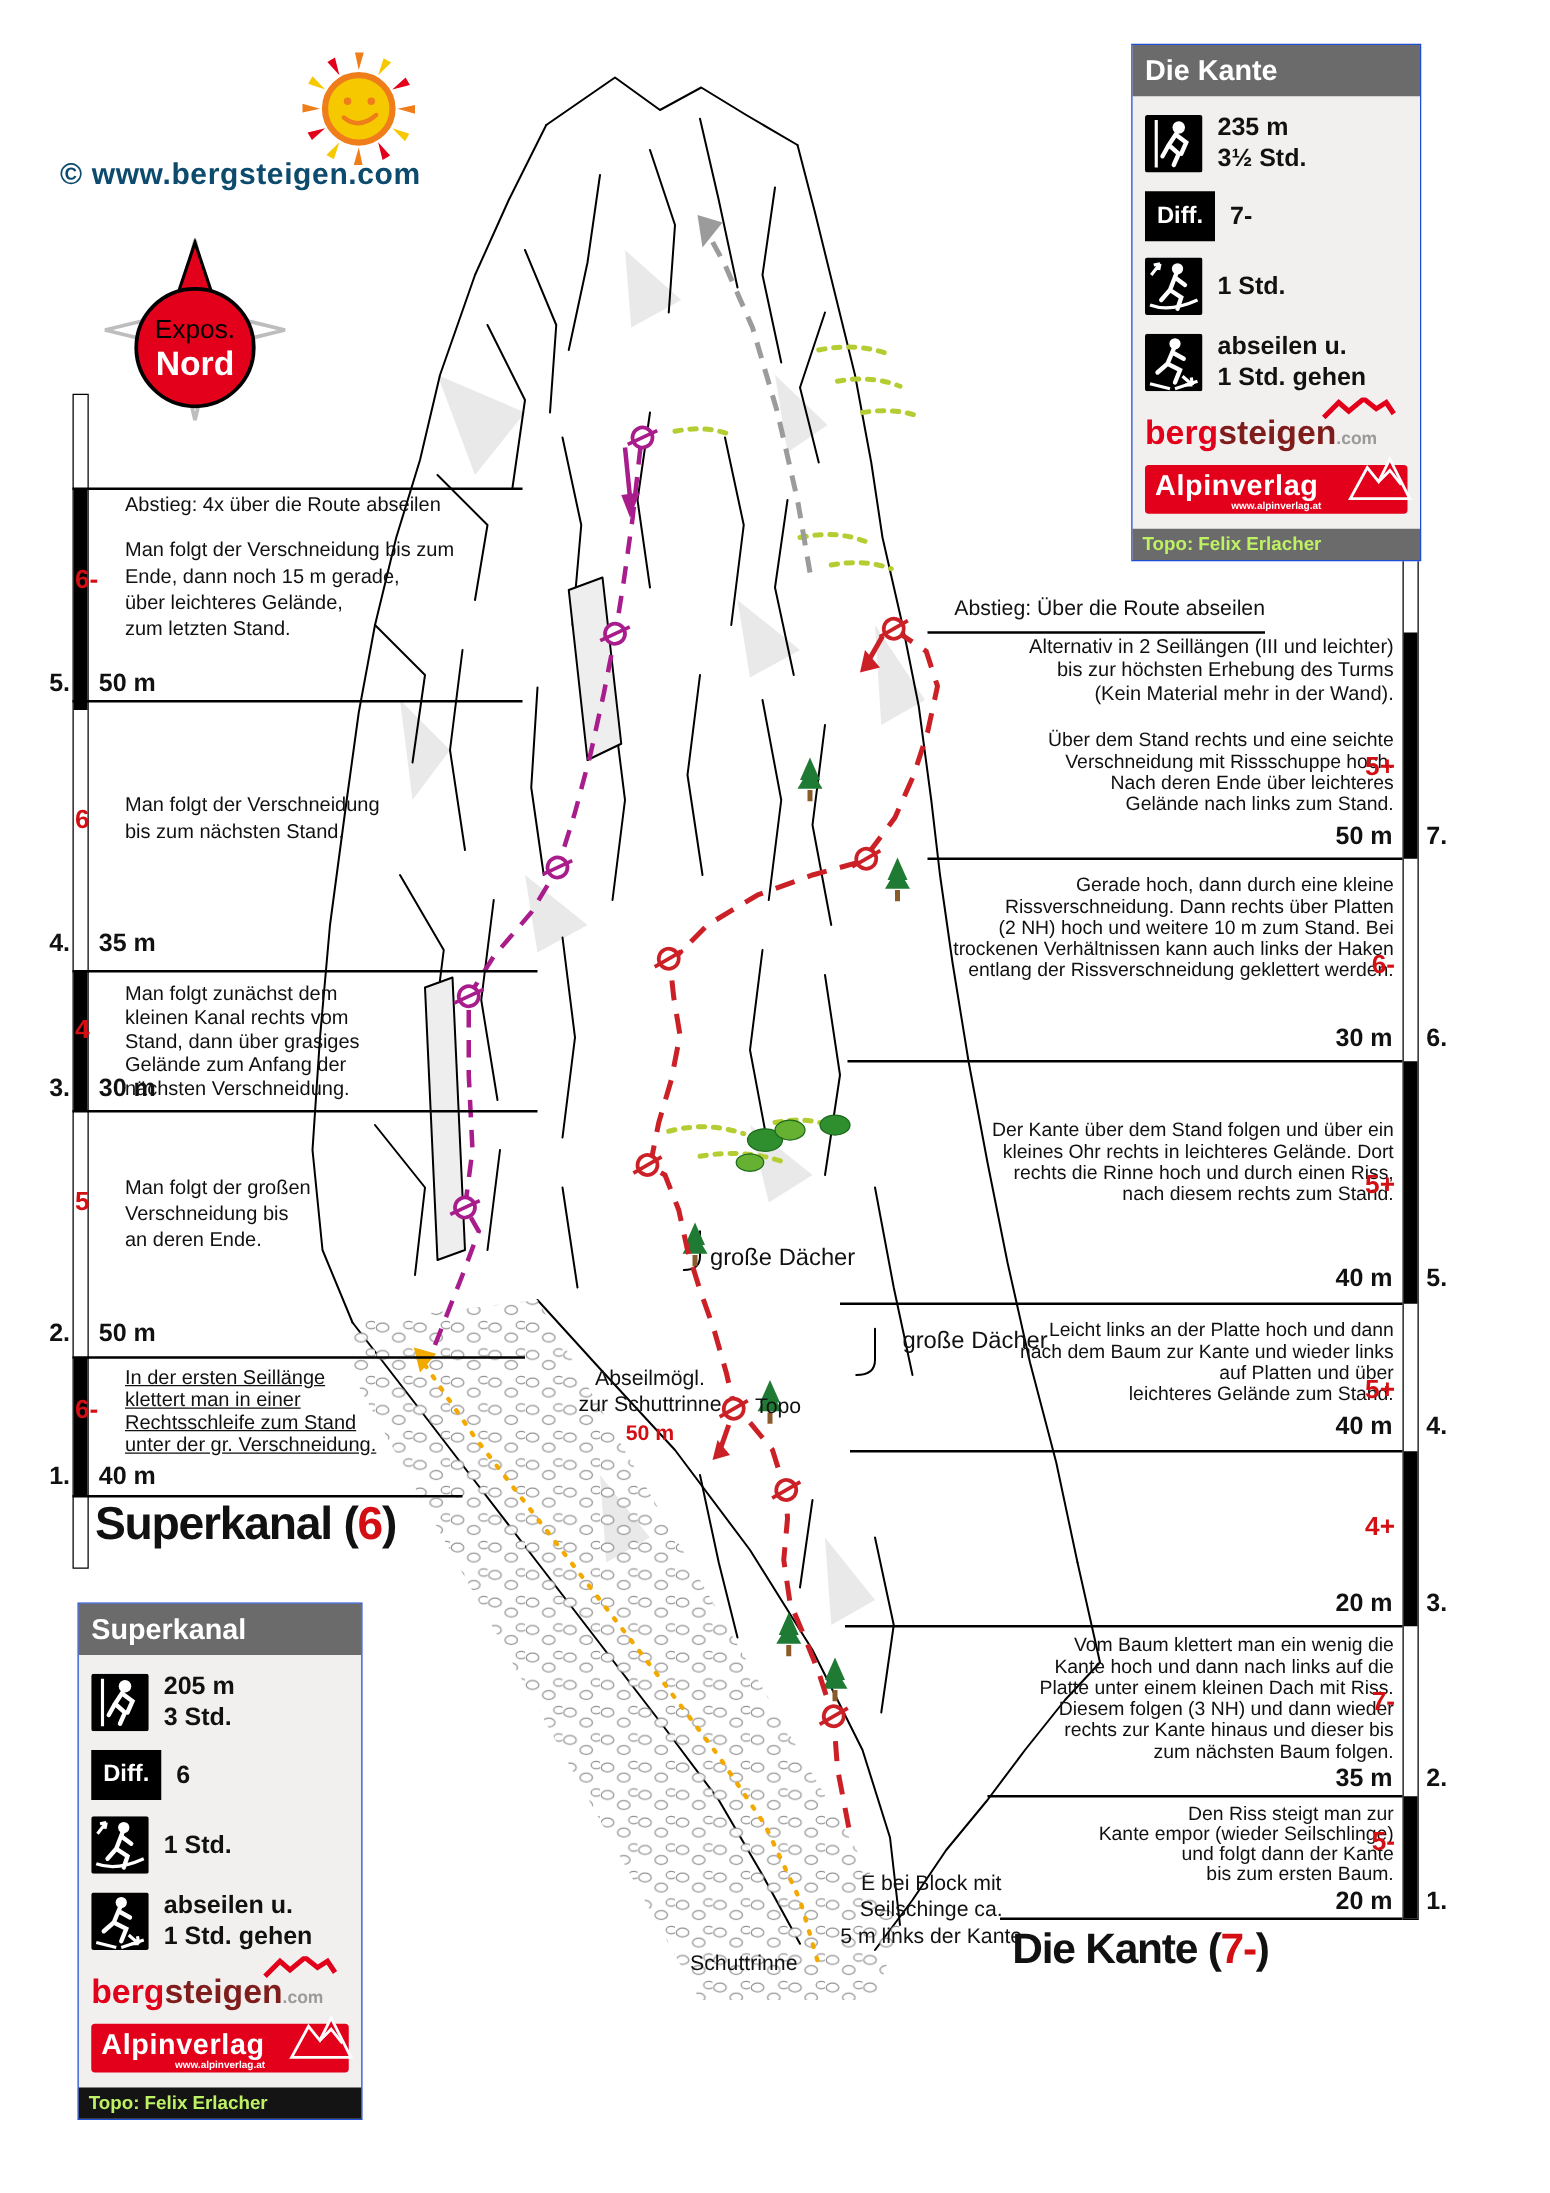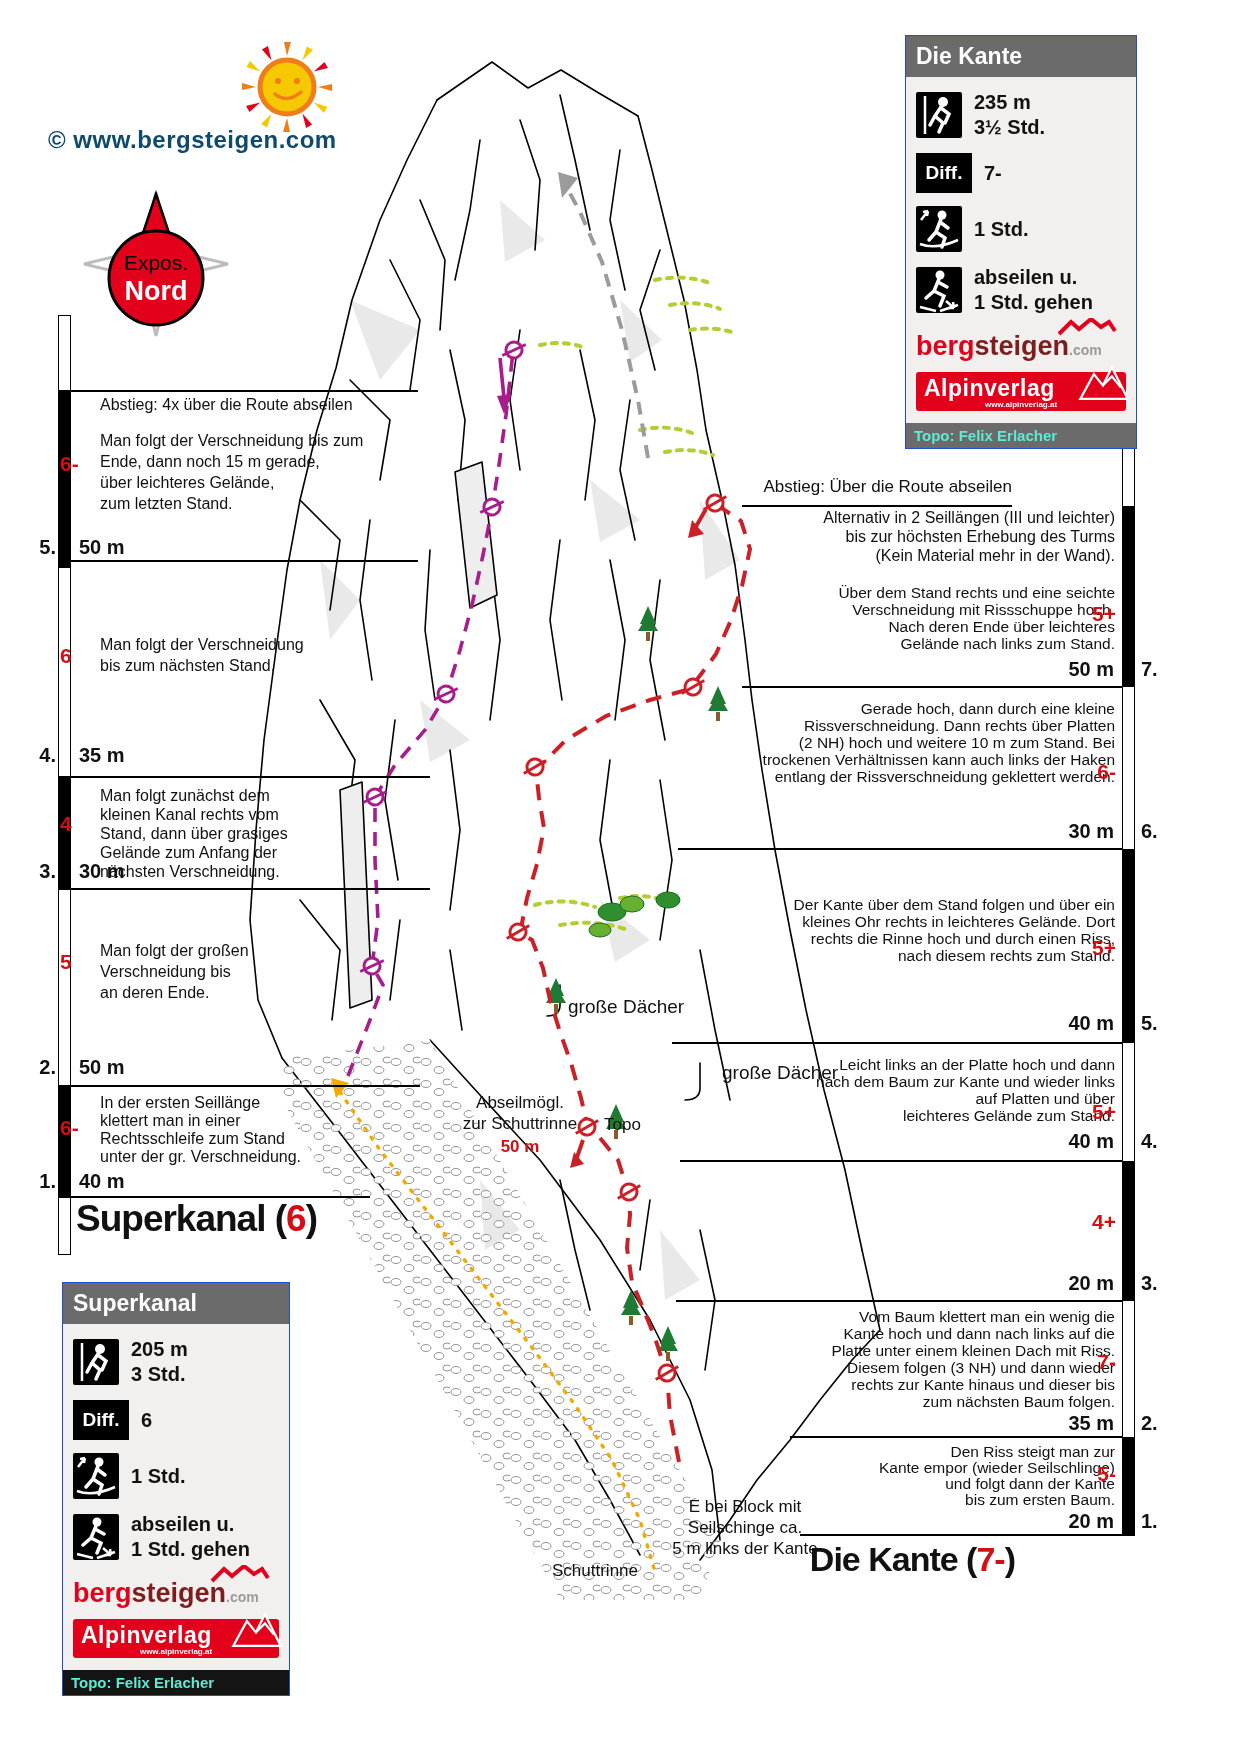--- a/index.html
+++ b/index.html
@@ -3,21 +3,21 @@
 <meta charset="utf-8">
 <style>
   html,body{margin:0;padding:0;background:#fff;}
   .page{position:relative;width:1240px;height:1754px;background:#fff;overflow:hidden;
         font-family:"Liberation Sans",sans-serif;color:#111;}
   .abs{position:absolute;}
   svg{display:block;}
   
   .l-text{position:absolute;left:100px;width:330px;font-size:16px;line-height:21px;white-space:pre-line;}
   .l-text.tight{line-height:19px;}
-  .l-text.tight18{line-height:18px;}
+  .l-text.tight18{line-height:18px;text-decoration:underline;}
   .l-grade{position:absolute;left:60px;width:38px;text-align:left;font-size:21px;font-weight:bold;color:#d40f14;}
   .l-num{position:absolute;left:14px;width:42px;text-align:right;font-size:20px;font-weight:bold;}
   .l-len{position:absolute;left:79px;font-size:20px;font-weight:bold;}
   
   .r-text{position:absolute;left:745px;width:370px;text-align:right;font-size:15.5px;line-height:17px;white-space:pre-line;}
   .r-text.lh16{line-height:16px;}
   .r-grade{position:absolute;left:1078px;width:38px;text-align:right;font-size:21px;font-weight:bold;color:#d40f14;}
   .r-num{position:absolute;left:1141px;font-size:20px;font-weight:bold;}
   .r-len{position:absolute;left:960px;width:154px;text-align:right;font-size:20px;font-weight:bold;}
   .hline{position:absolute;height:0;border-top:2px solid #000;}
@@ -42,21 +42,21 @@
   .bs-logo{position:relative;margin:16px 10px 0 10px;font-weight:bold;font-size:27px;white-space:nowrap;}
   .bs-red{color:#e2001a;}
   .bs-black{color:#7f1d1d;}
   .bs-com{color:#9a9a9a;font-size:14px;}
   .bs-zig{position:absolute;right:8px;top:-13px;width:62px;height:20px;}
   .av-logo{position:relative;margin:10px 10px 0 10px;background:#e2001a;border-radius:3px;
            padding:3px 8px 2px 8px;color:#fff;}
   .av-text{font-size:23px;font-weight:bold;letter-spacing:0.5px;}
   .av-url{font-size:8px;font-weight:bold;text-align:center;margin-top:-2px;}
   .av-mtn{position:absolute;right:-4px;top:-10px;width:52px;height:40px;}
-  .topo-bar{margin-top:12px;background:#6b6b6b;color:#5eead4;font-weight:bold;font-size:15px;padding:4px 8px;}
+  .topo-bar{margin-top:12px;background:#6b6b6b;color:#bef264;font-weight:bold;font-size:15px;padding:4px 8px;}
   .topo-bar.dark{background:#141414;}
 </style>
 </head>
 <body>
 
 <div class="page">
 
   <svg class="abs" style="left:0;top:0" width="1240" height="1754" viewBox="0 0 1240 1754">
     <defs>
       <pattern id="pebbles" width="30" height="22" patternUnits="userSpaceOnUse">

